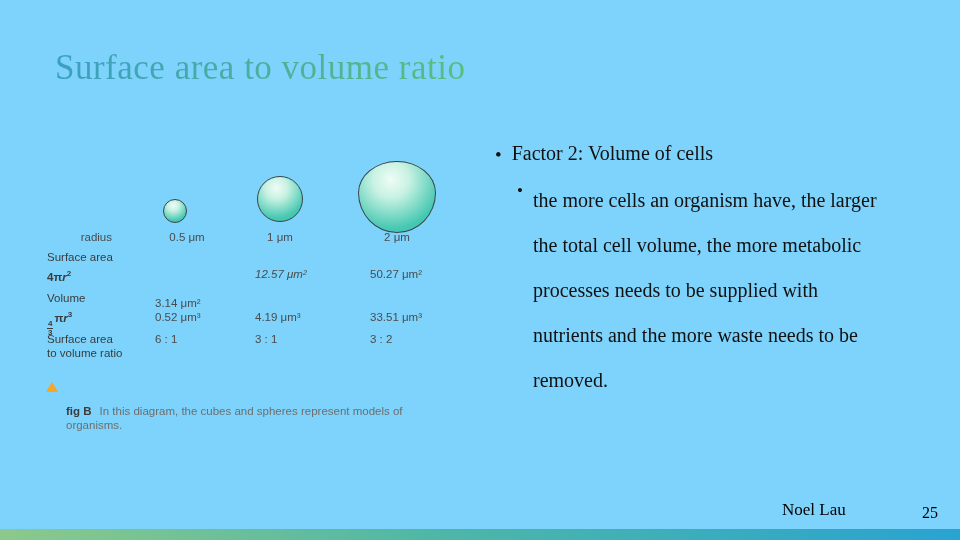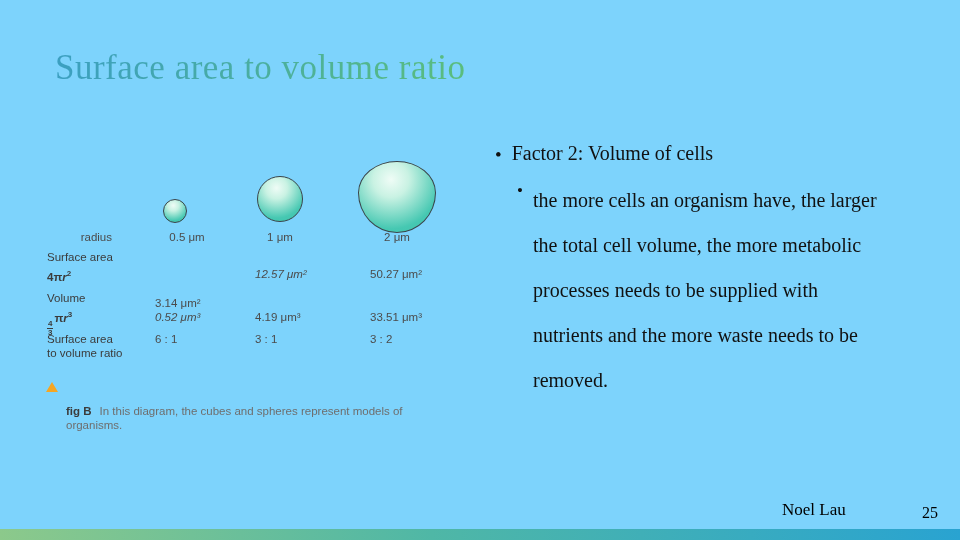--- a/index.html
+++ b/index.html
@@ -84,21 +84,21 @@
     <div class="figtext formula" style="left:47px;top:267px;"><span>4π</span><span class="var">r</span><sup>2</sup></div>
     <div class="figtext" style="left:155px;top:267px;margin-top:29px;">3.14 μm²</div>
     <div class="figtext" style="left:255px;top:267px;font-style:italic;">12.57 μm²</div>
     <div class="figtext" style="left:370px;top:267px;">50.27 μm²</div>
 
     <div class="figtext figlabel" style="left:47px;top:291px;">Volume</div>
     <div class="figtext formula" style="left:47px;top:308px;"><span class="frac">
           <span class="num">4</span>
           <span>3</span>
         </span><span>π</span><span class="var">r</span><sup>3</sup></div>
-    <div class="figtext" style="left:155px;top:310px;font-style:italic;">0.52 μm³</div>
+    <div class="figtext" style="left:155px;top:310px;">0.52 μm³</div>
     <div class="figtext" style="left:255px;top:310px;">4.19 μm³</div>
     <div class="figtext" style="left:370px;top:310px;">33.51 μm³</div>
 
     <div class="figtext figlabel" style="left:47px;top:332px;"><span>Surface area</span><br><span>to volume ratio</span></div>
     <div class="figtext" style="left:155px;top:332px;">6 : 1</div>
     <div class="figtext" style="left:255px;top:332px;">3 : 1</div>
     <div class="figtext" style="left:370px;top:332px;">3 : 2</div>
 
     <div class="cap-tri"></div>
     <div class="caption"><b>fig B</b><span>In this diagram, the cubes and spheres represent models of organisms.</span></div>

